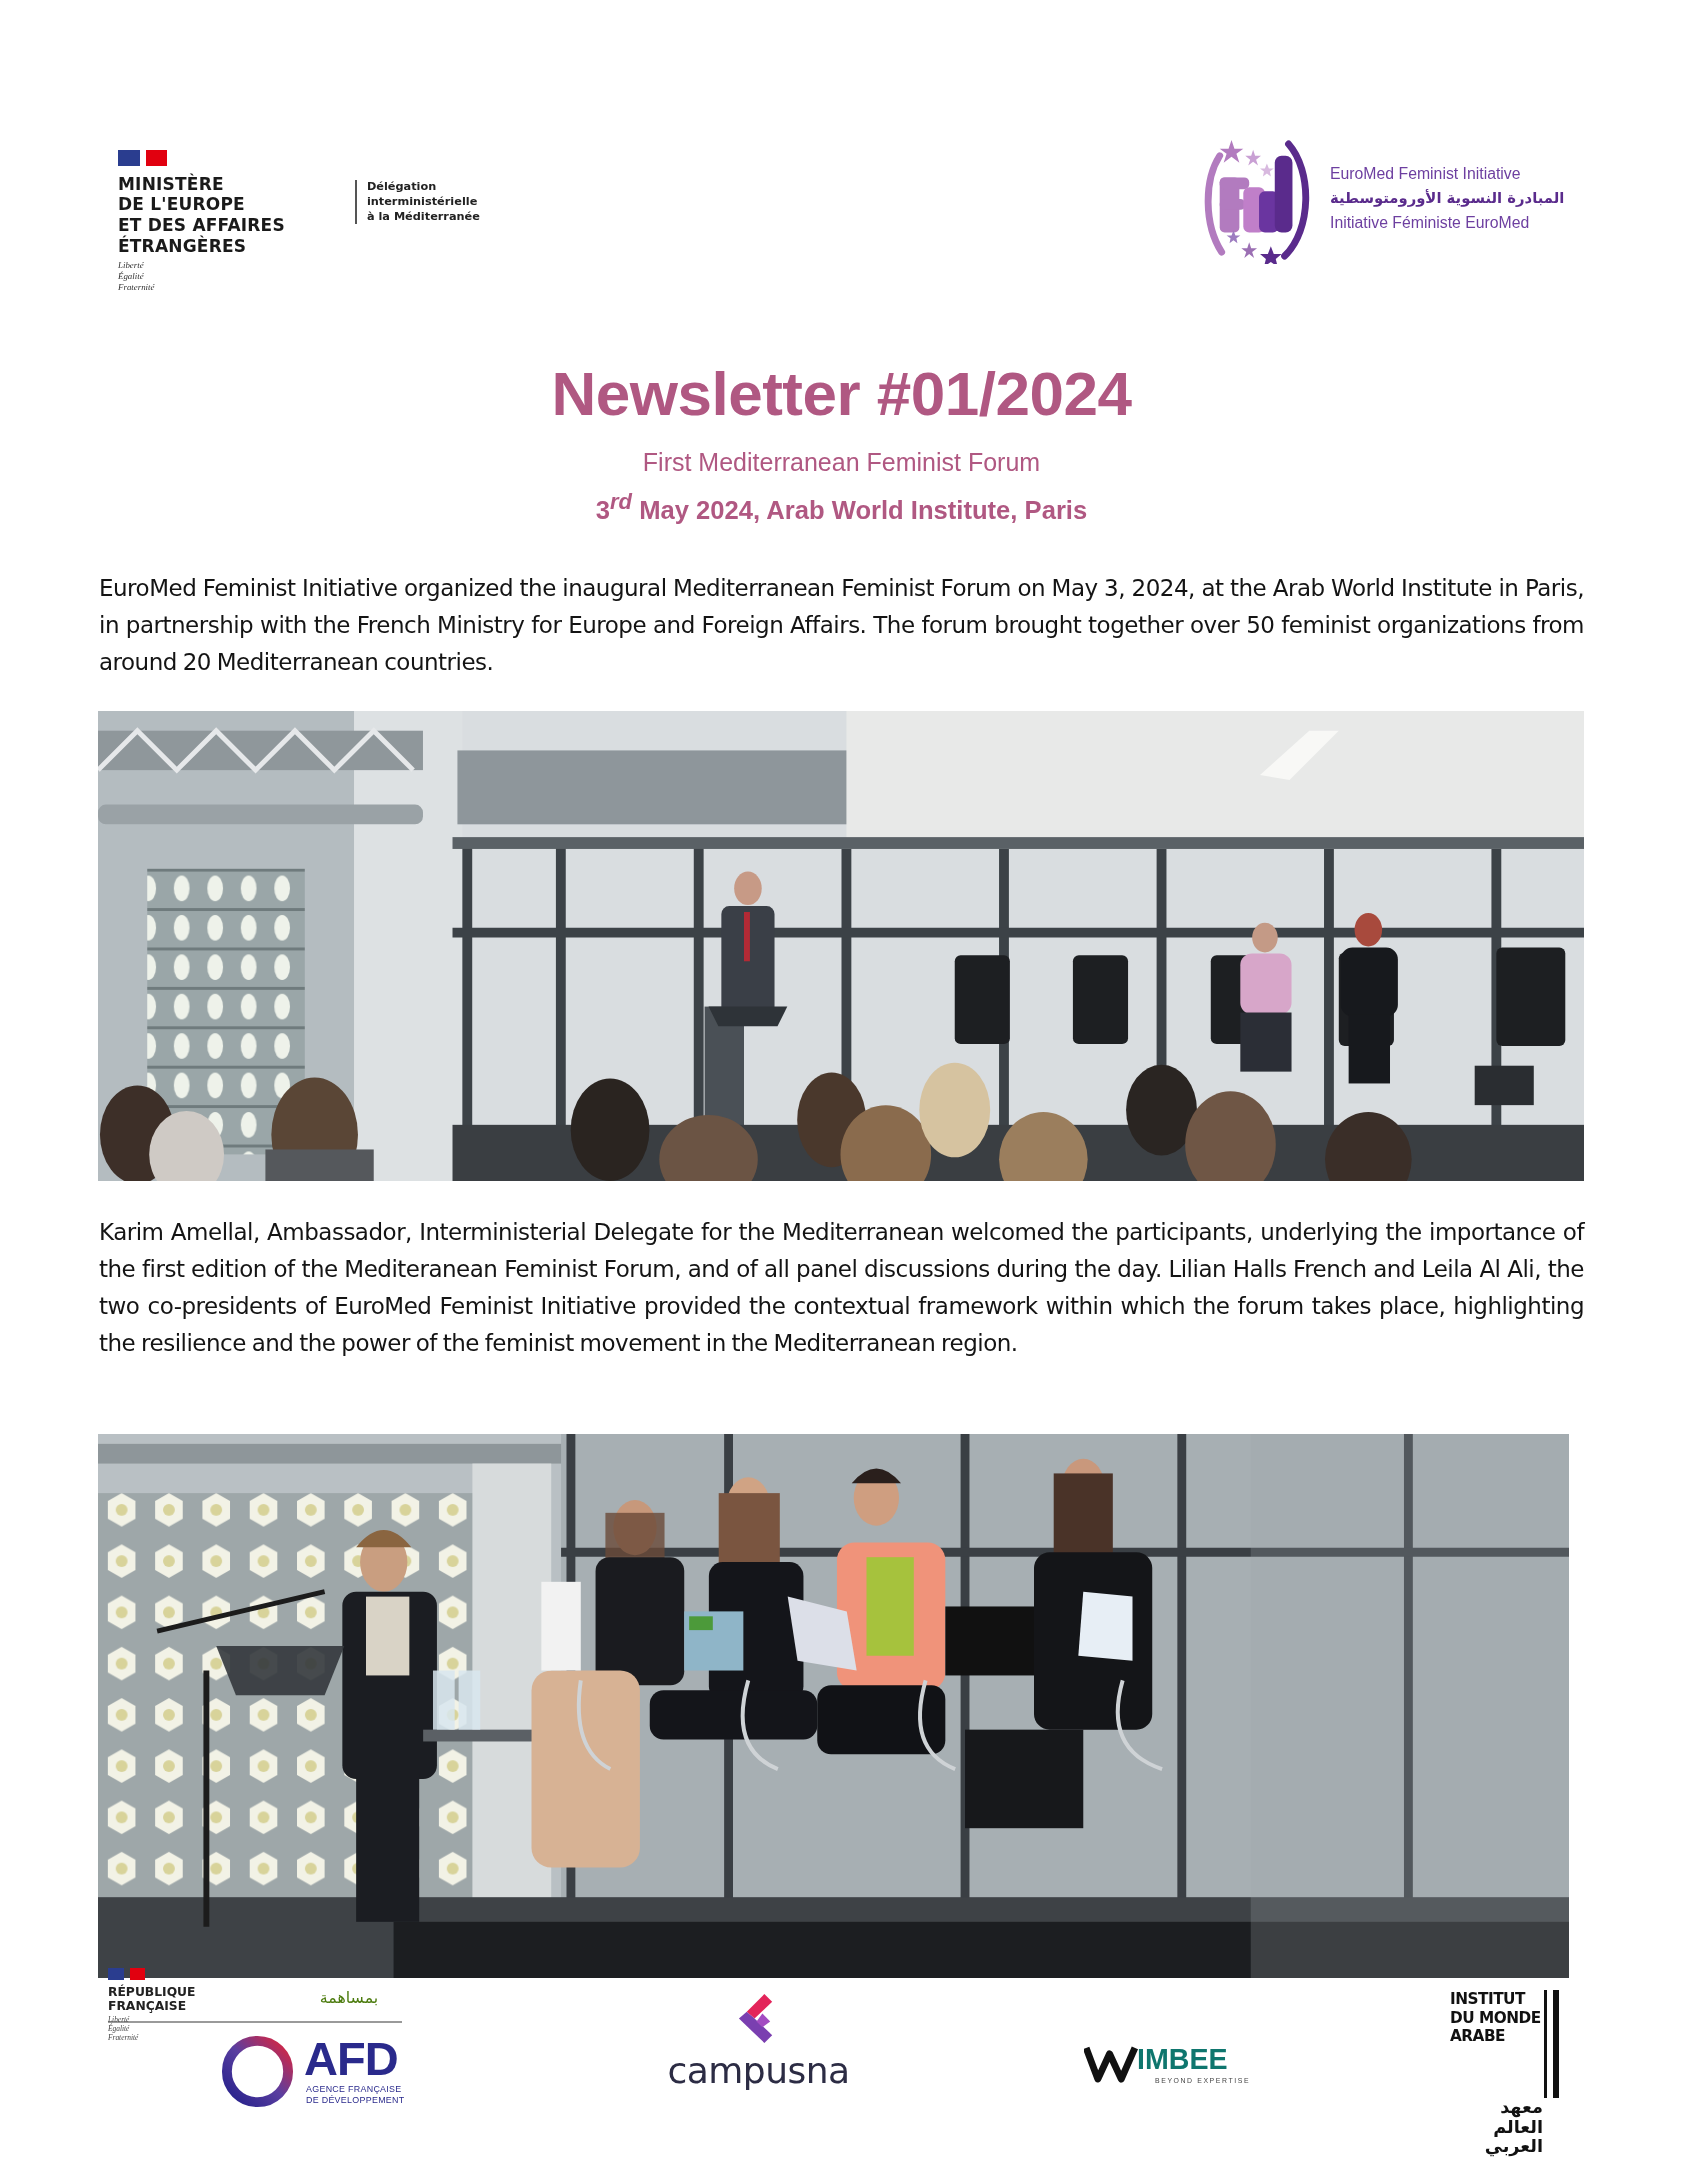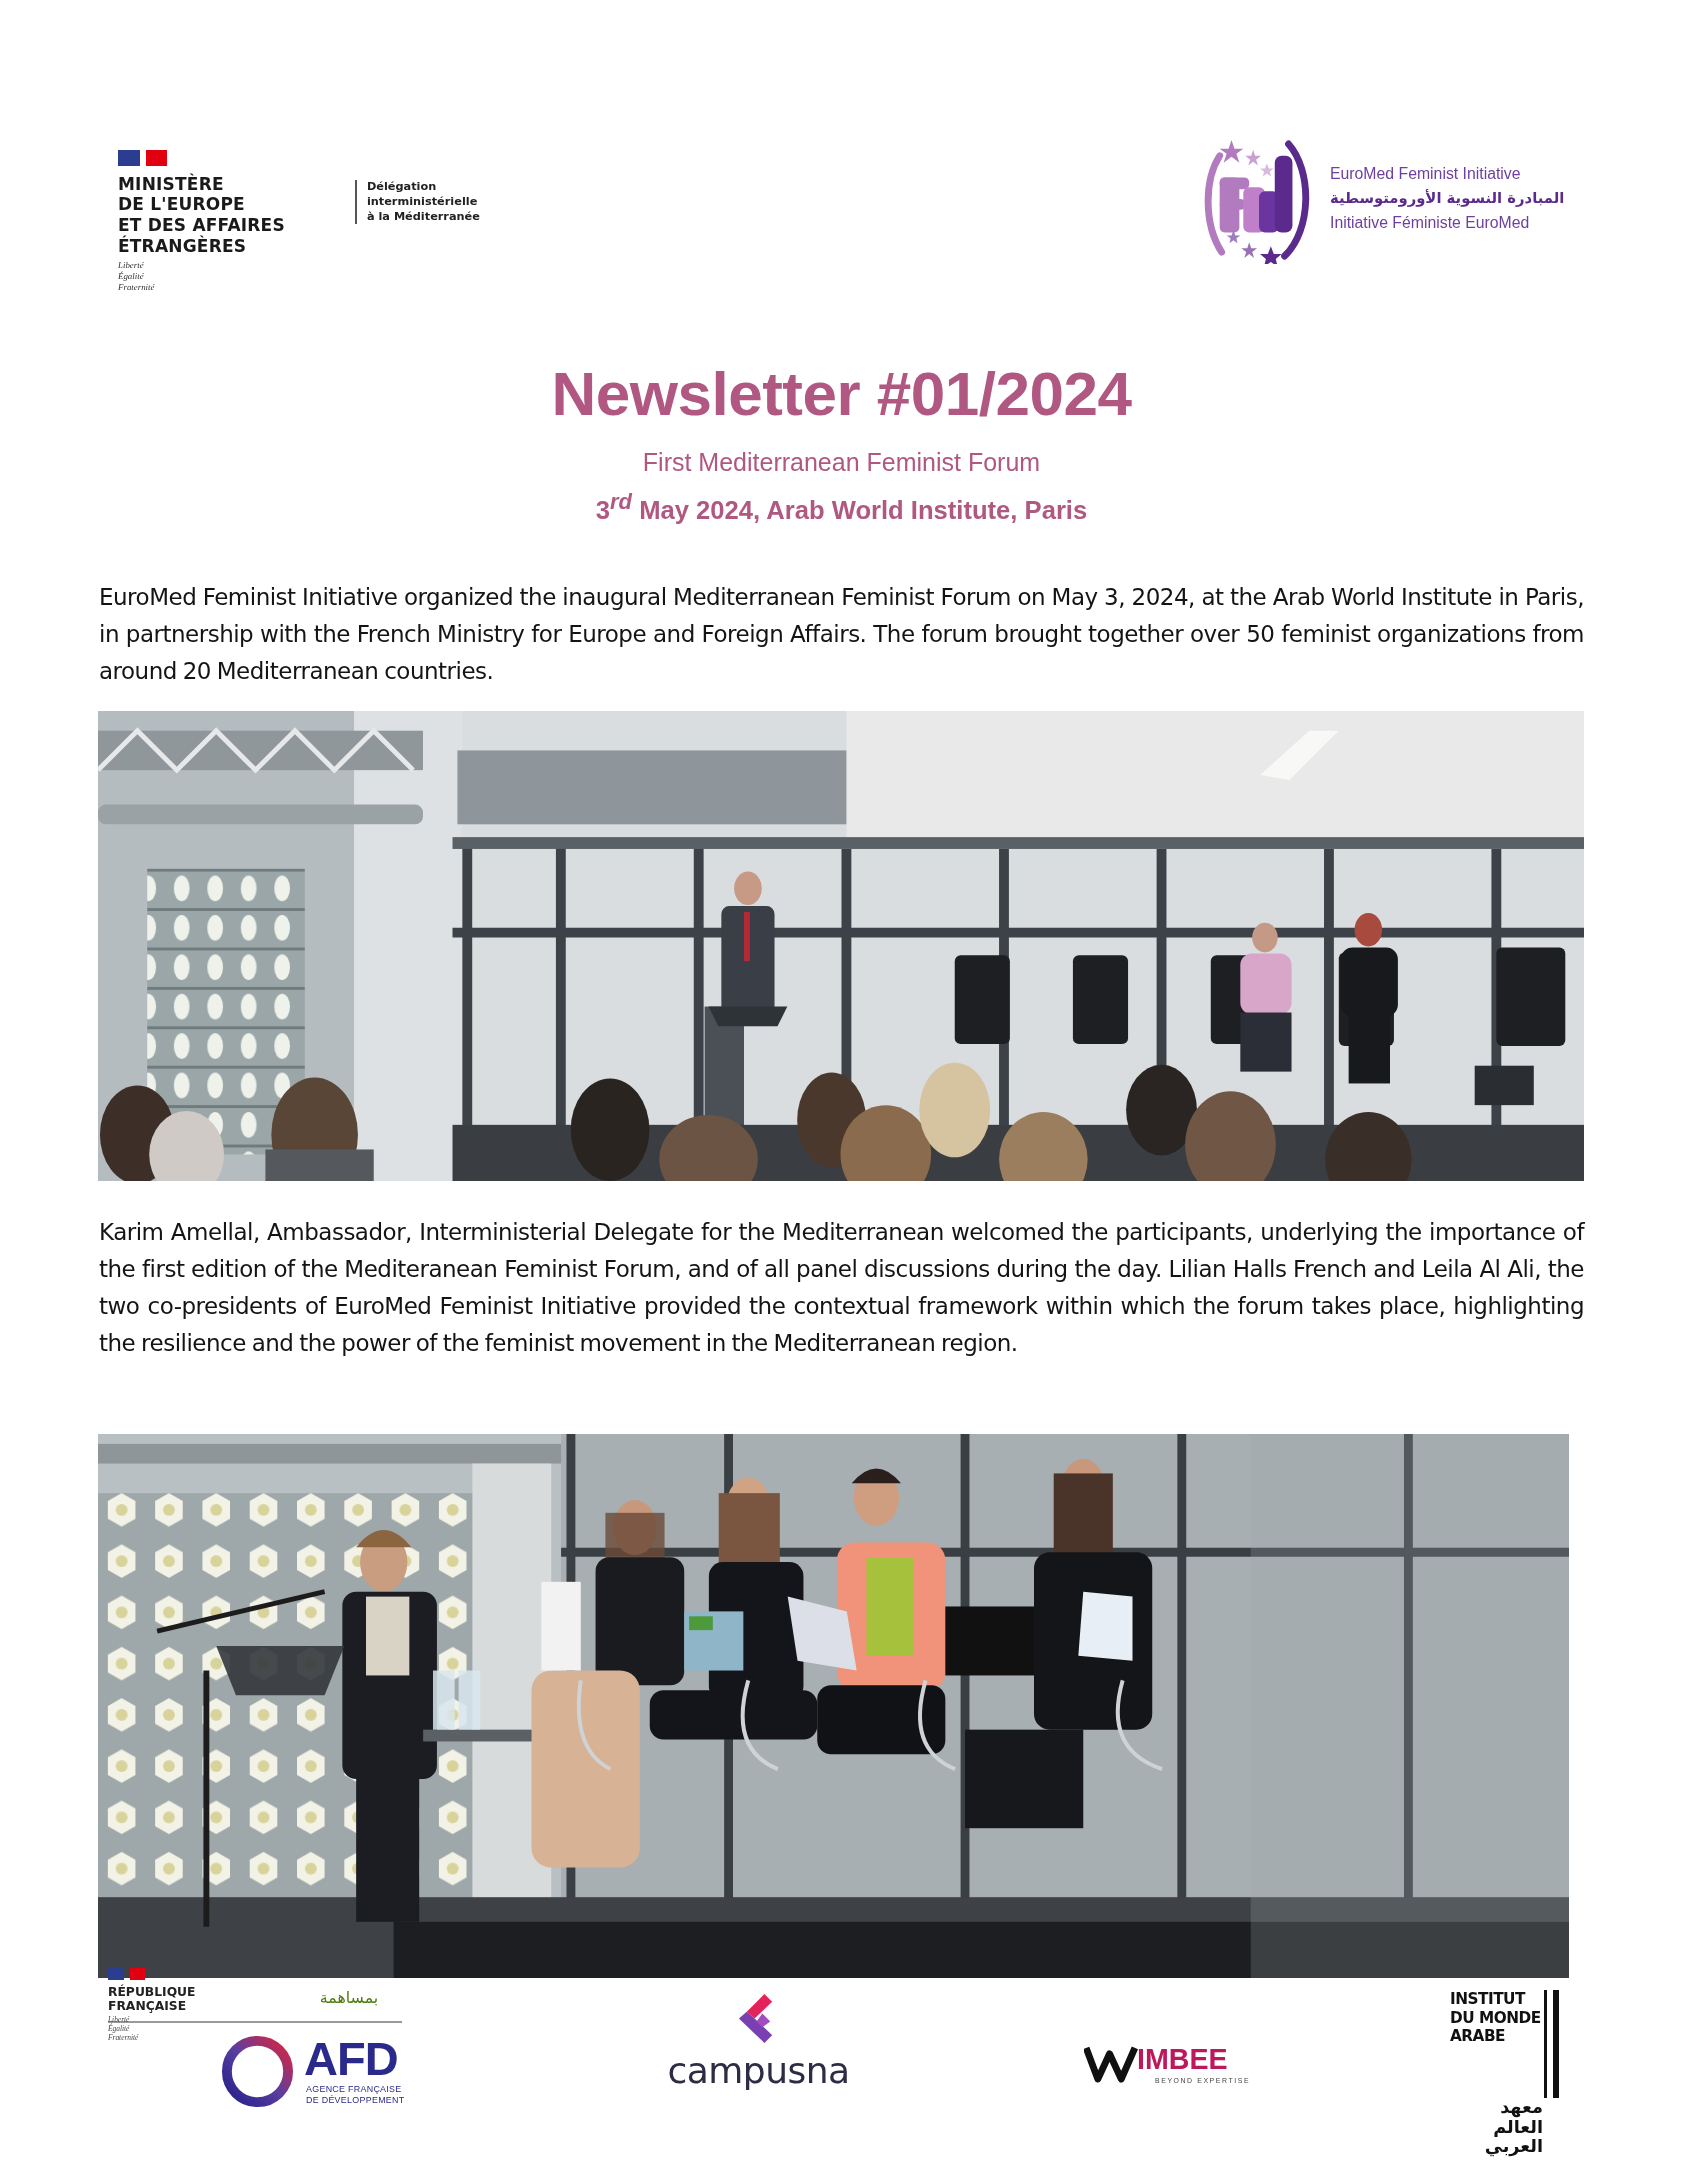--- a/index.html
+++ b/index.html
@@ -22,21 +22,21 @@
 
   
   .title-block { position: absolute; left: 0; width: 1683px; top: 355px; text-align: center; color: #b05882; }
   .title { font-family: "Liberation Sans", sans-serif; font-weight: bold; font-size: 62px; line-height: 77px; letter-spacing: -0.5px; }
   .subtitle { font-weight: normal; font-size: 25px; line-height: 41px; margin-top: 9.9px; }
   .dateline { font-weight: bold; font-size: 25.6px; line-height: 33px; margin-top: 2px; }
   .dateline sup { font-size: 22px; vertical-align: 9.9px; font-style: italic; }
 
   
   .para { position: absolute; left: 99px; width: 1485px; font-family: "DejaVu Sans", sans-serif; font-size: 23px; line-height: 37px; color: #141414; text-align: justify; letter-spacing: -0.5px; word-spacing: -1px; }
-  .para1 { top: 570px; margin-top: 9px; }
+  .para1 { top: 570px; }
   .para2 { top: 1214px; }
 
   
   .photo { position: absolute; overflow: hidden; }
   .photo1 { left: 98px; top: 711px; width: 1486px; height: 470px; background: #c9cdd1; }
   .photo2 { left: 98px; top: 1434px; width: 1471px; height: 544px; background: #7d8690; }
   .photo svg { display: block; width: 100%; height: 100%; }
 
   
   .footer-sep { position: absolute; left: 108px; top: 2021px; width: 294px; height: 2px; background: #9a9a9a; }
@@ -50,21 +50,21 @@
   .afd-ring { position: absolute; left: 0; top: 0; width: 77px; height: 77px; }
   .afd-word { position: absolute; left: 85px; top: 2px; font-family: "Liberation Sans", sans-serif; font-weight: bold; font-size: 47px; line-height: 47px; color: #2a2a8c; letter-spacing: -1px; }
   .afd-sub { position: absolute; left: 87px; top: 51px; font-family: "Liberation Sans", sans-serif; font-size: 8.9px; line-height: 10.8px; color: #2a2a8c; letter-spacing: 0.3px; }
 
   .campusna { position: absolute; left: 660px; top: 1990px; width: 197px; height: 108px; text-align: center; }
   .campusna-mark { position: absolute; left: 75px; top: 2px; width: 45px; height: 53px; }
   .campusna-word { position: absolute; left: 0; top: 59px; width: 197px; text-align: center; font-family: "DejaVu Sans", sans-serif; font-size: 36px; line-height: 43px; color: #2c2c44; letter-spacing: -0.5px; }
 
   .wimbee { position: absolute; left: 1084px; top: 2044px; width: 167px; height: 49px; }
   .wimbee-w { position: absolute; left: 0; top: 0; width: 55px; height: 39px; }
-  .wimbee-word { position: absolute; left: 53px; top: 1px; font-family: "Liberation Sans", sans-serif; font-weight: bold; font-size: 28.6px; line-height: 29.6px; color: #be185d; letter-spacing: 0px; }
+  .wimbee-word { position: absolute; left: 53px; top: 1px; font-family: "Liberation Sans", sans-serif; font-weight: bold; font-size: 28.6px; line-height: 29.6px; color: #0f766e; letter-spacing: 0px; }
   .wimbee-tag { position: absolute; left: 71px; top: 33px; font-family: "Liberation Sans", sans-serif; font-size: 6.9px; letter-spacing: 1.6px; color: #444; }
 
   .ima-logo { position: absolute; left: 1450px; top: 1990px; width: 103px; height: 118px; }
   .ima-word { position: absolute; left: 0; top: 0; font-family: "DejaVu Sans", sans-serif; font-weight: bold; font-size: 15.3px; line-height: 18.7px; color: #111; letter-spacing: -0.5px; }
   .ima-bar1 { position: absolute; left: 103px; top: 0; width: 5.9px; height: 108px; background: #111; }
   .ima-bar2 { position: absolute; left: 94px; top: 0; width: 3px; height: 108px; background: #111; }
   .ima-ar { position: absolute; left: 0; top: 73px; width: 93px; text-align: right; font-family: "DejaVu Sans", sans-serif; font-weight: bold; font-size: 17.7px; line-height: 19.7px; color: #111; direction: rtl; margin-top: 35px; }
 </style>
 </head>
 <body>

